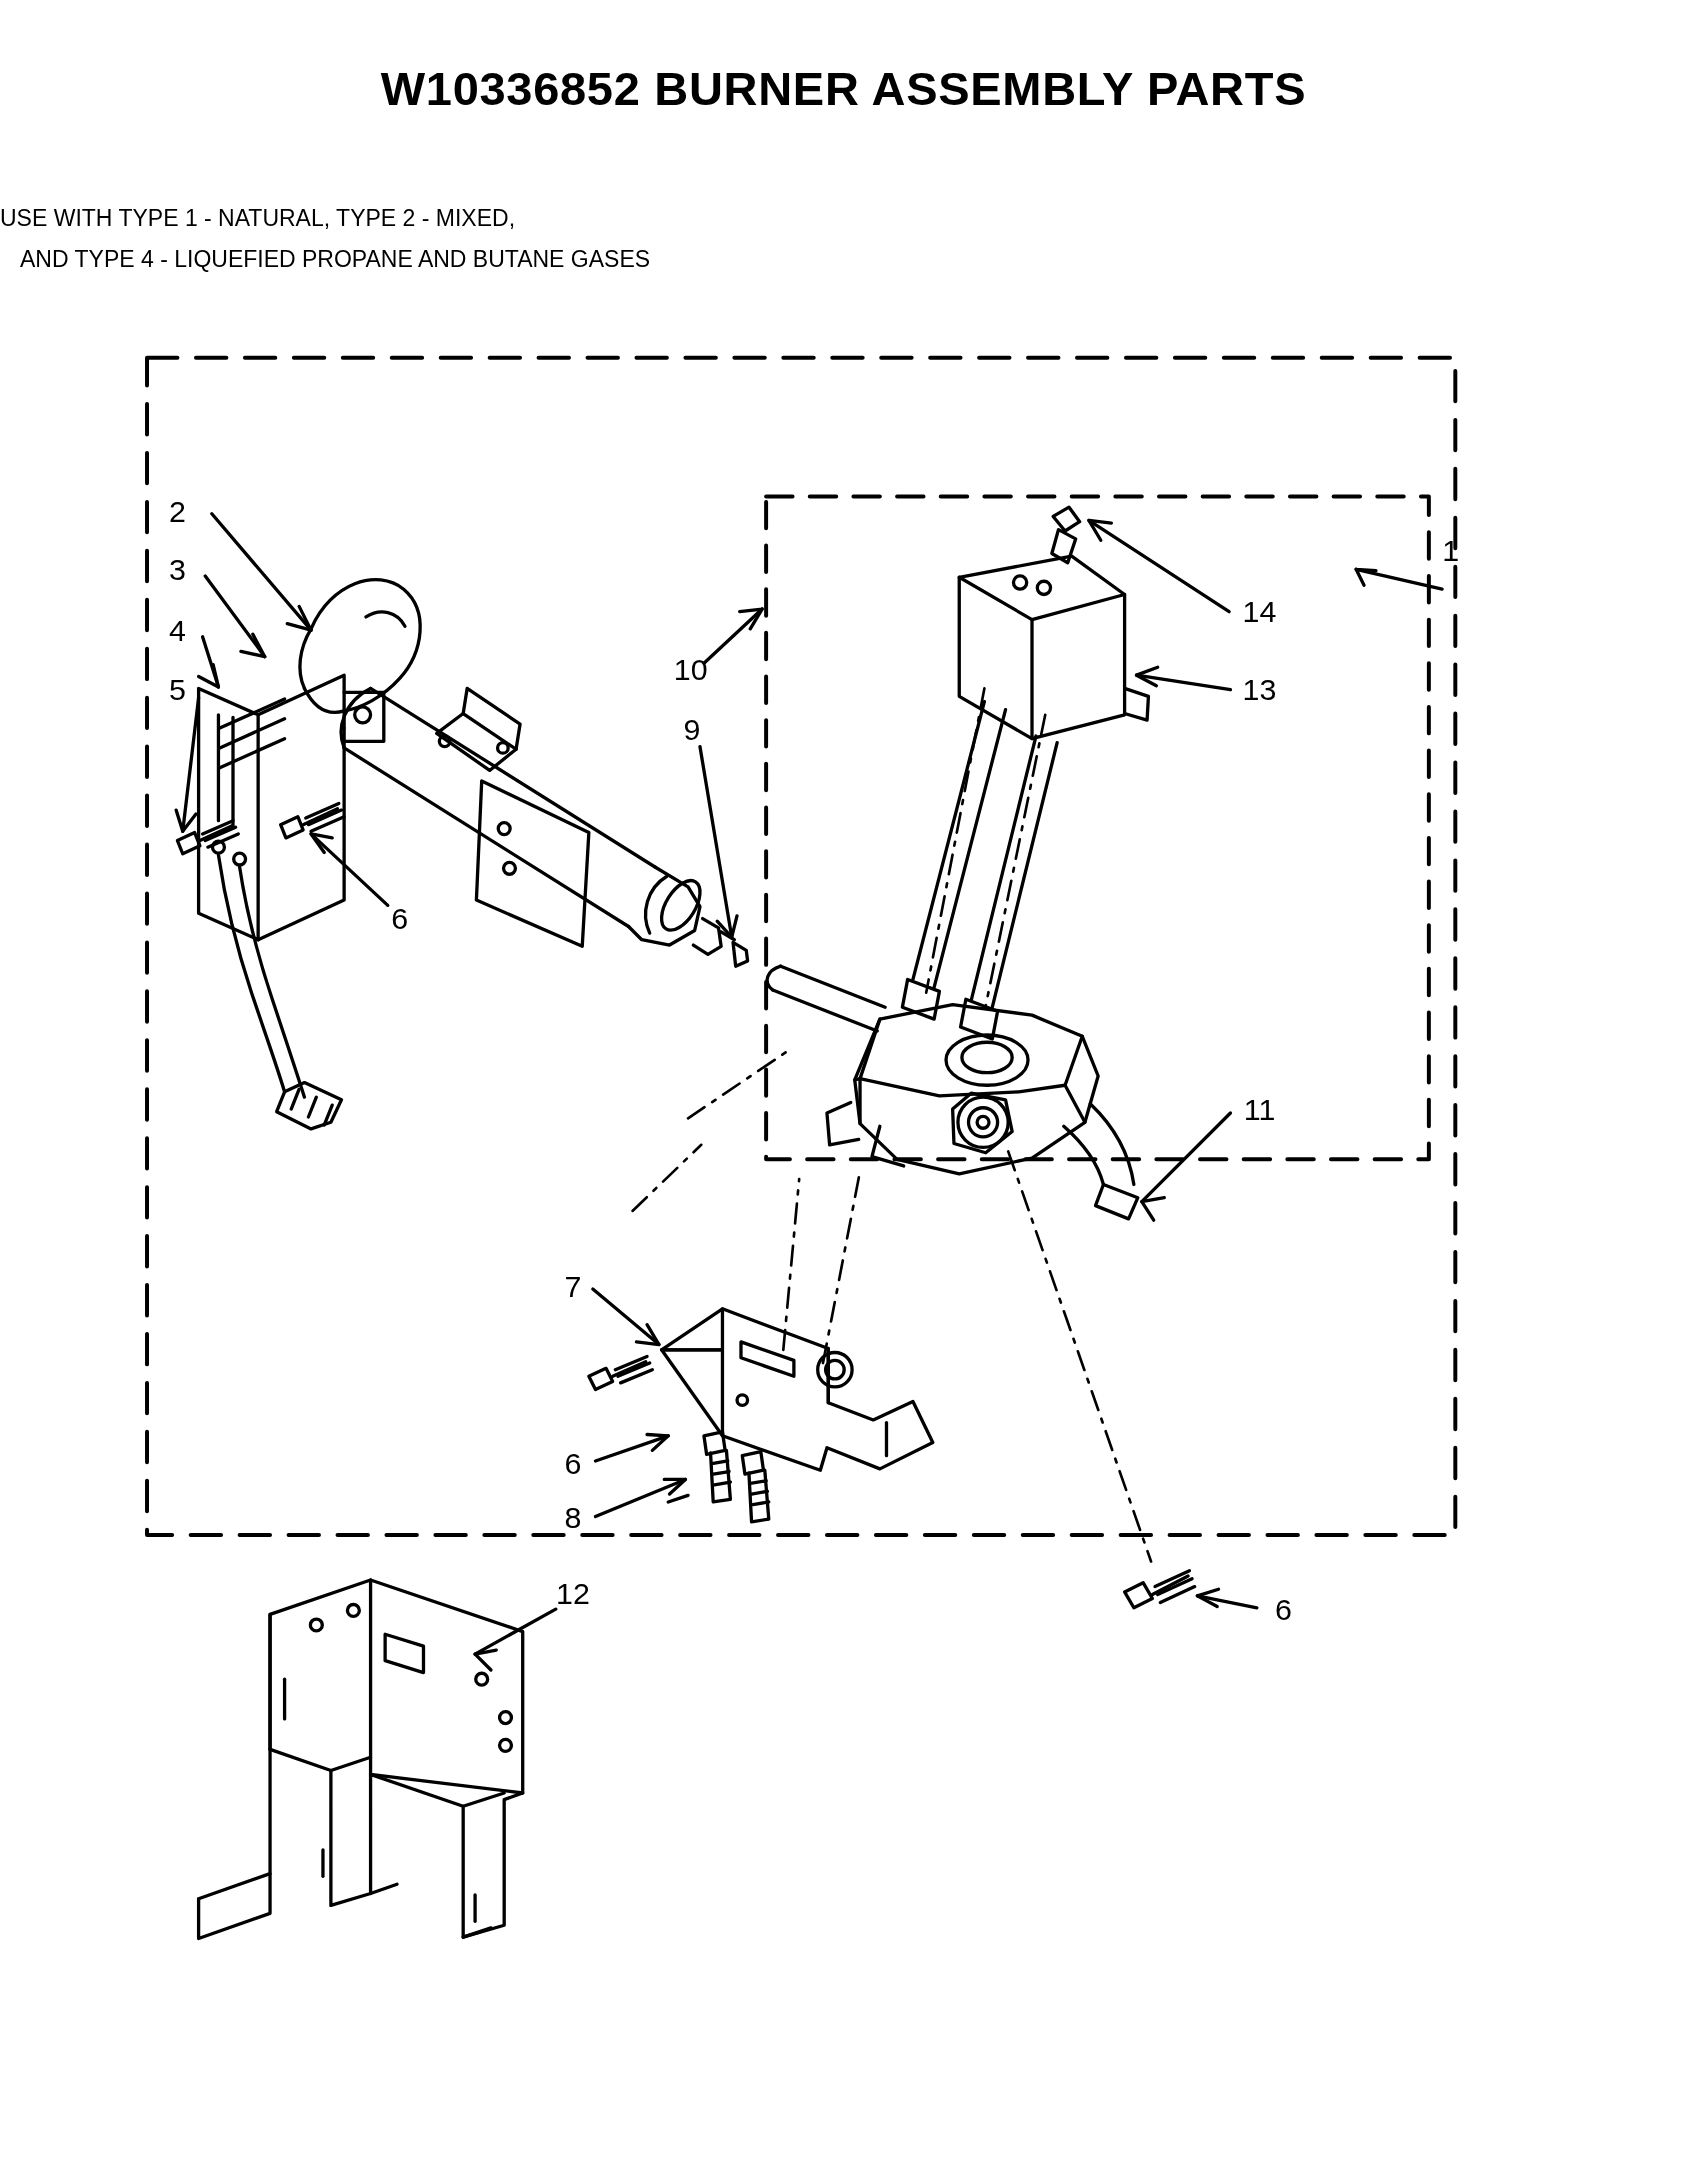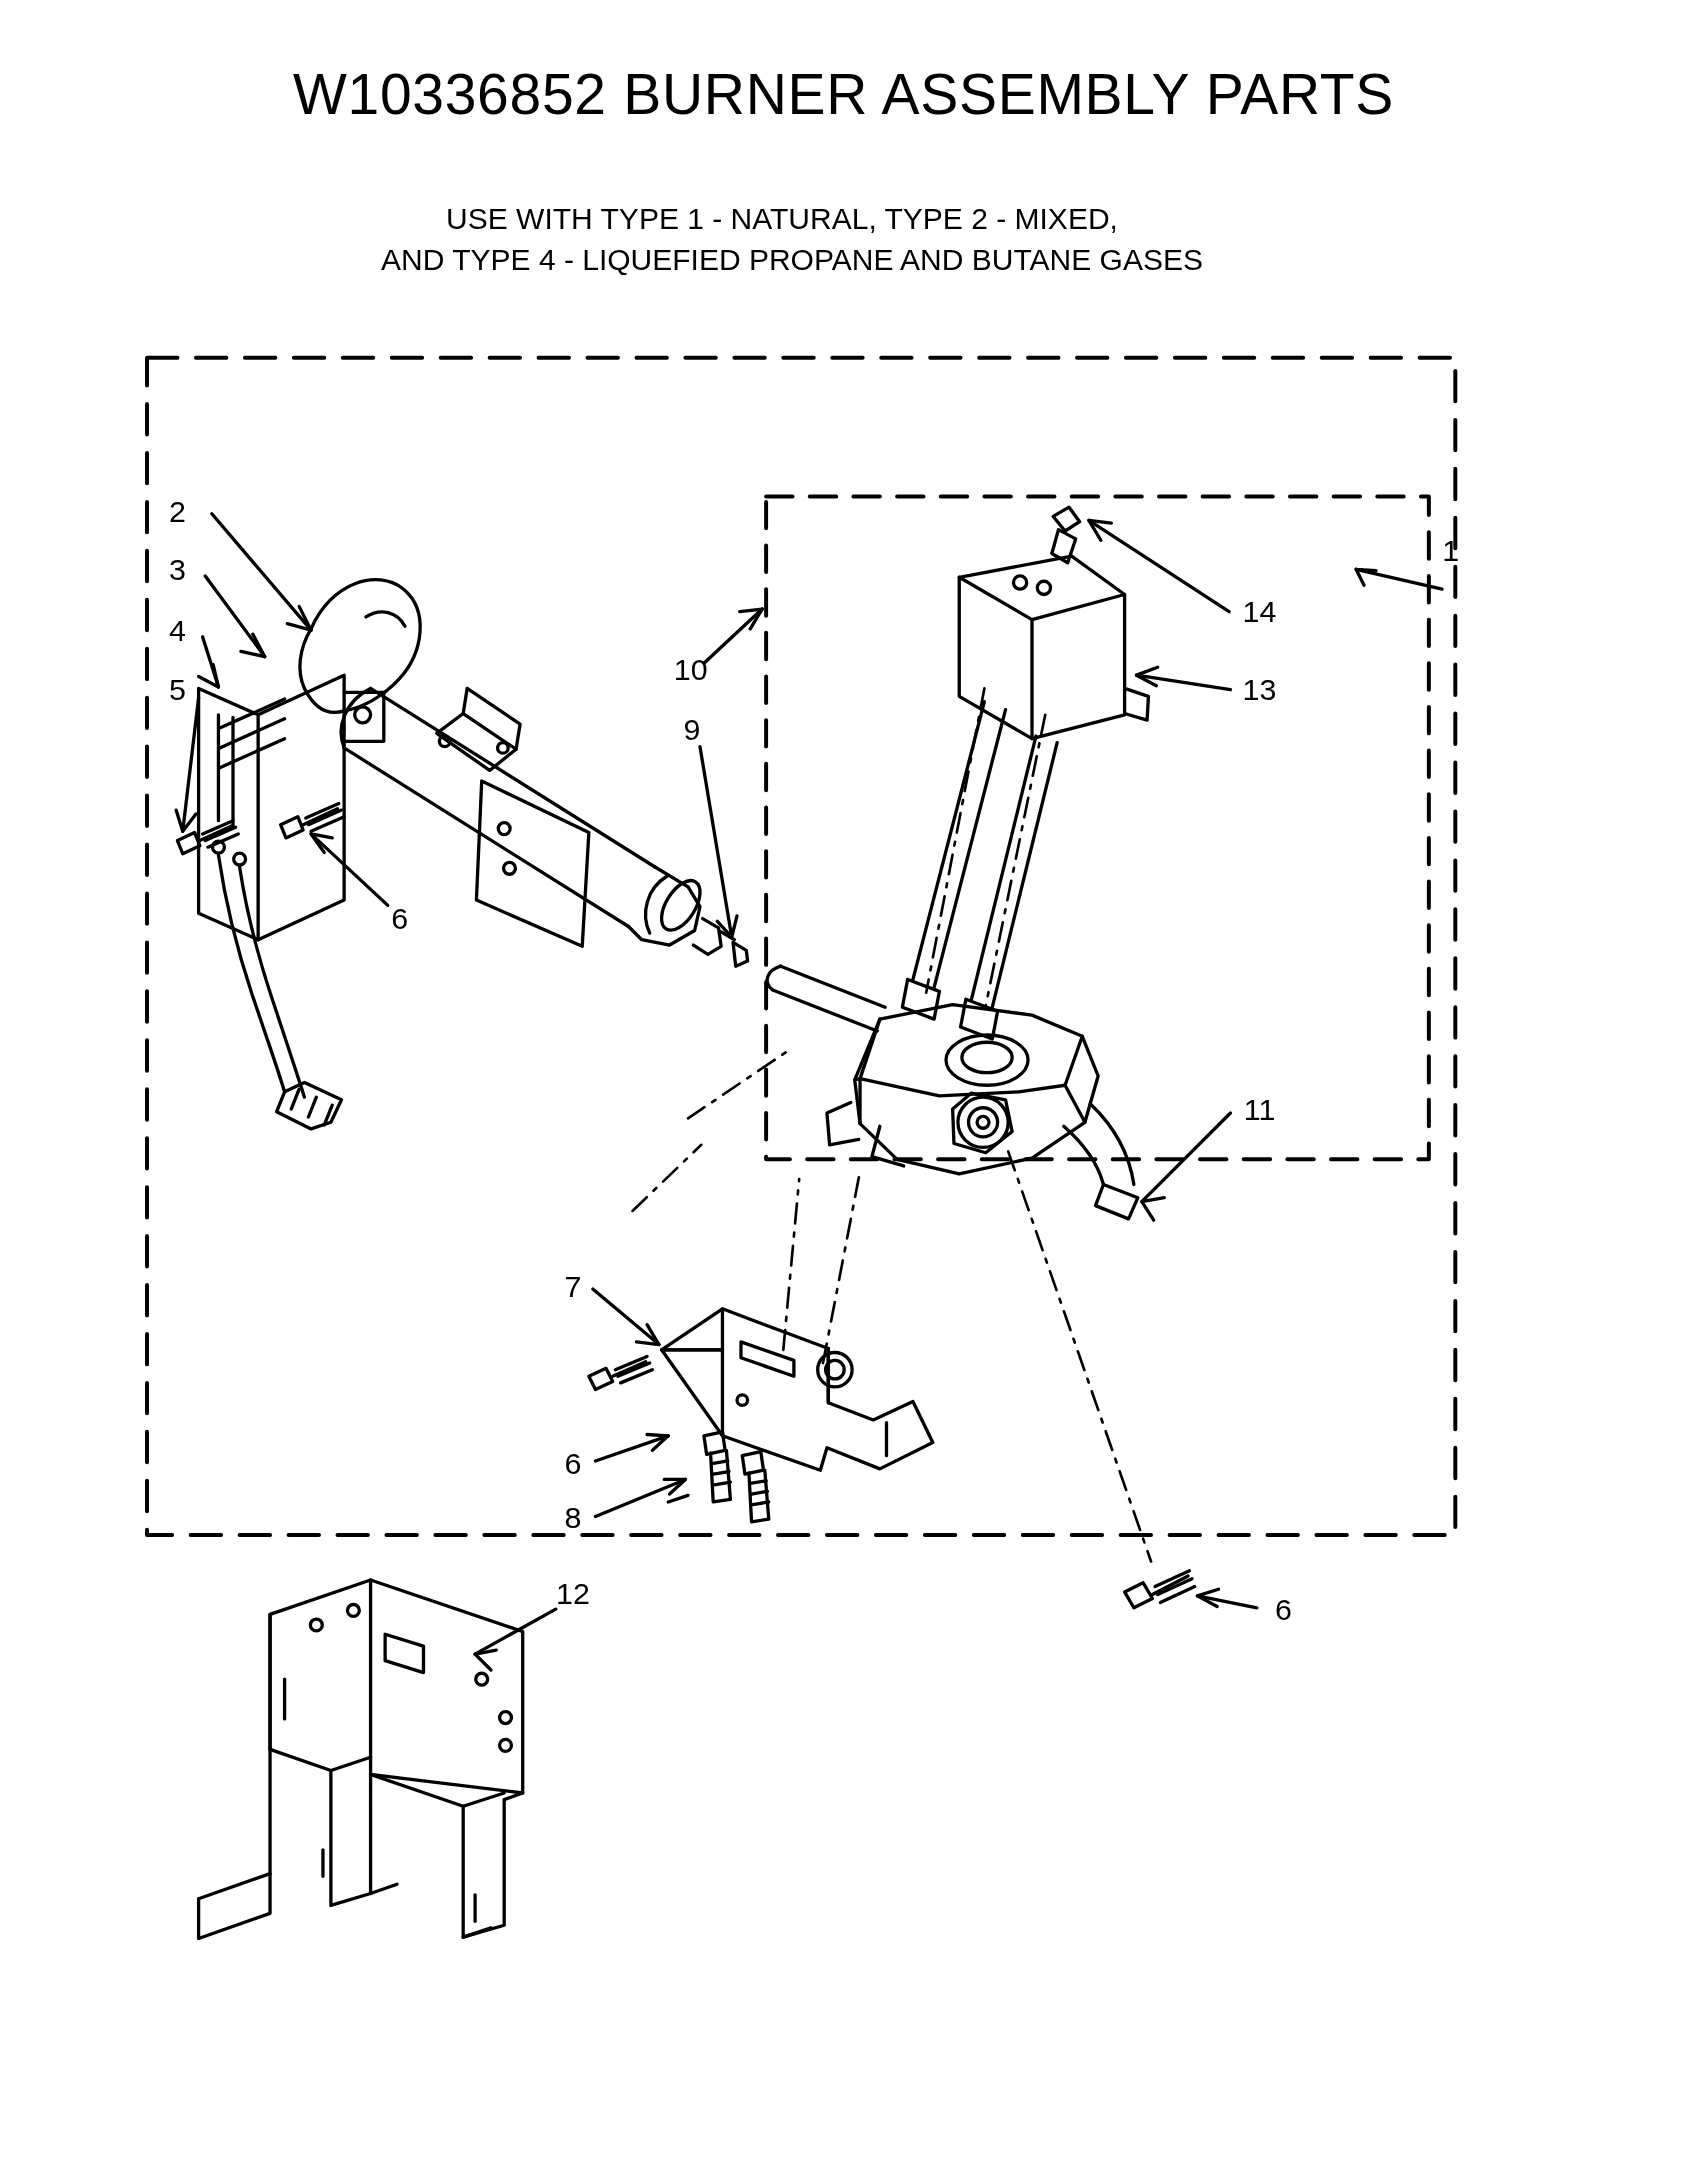--- a/index.html
+++ b/index.html
@@ -19,31 +19,31 @@
     position: relative;
     width: 1687px;
     height: 2183px;
   }
   .title {
     position: absolute;
     top: 61px;
     left: 0;
     width: 1687px;
     text-align: center;
-    font-size: 57px;
-    font-weight: normal;
+    font-size: 47px;
+    font-weight: bold;
     letter-spacing: 0.7px;
   }
   .subtitle {
     position: absolute;
     top: 198px;
     left: 0;
     width: 1564px;
-    text-align: center;
-    font-size: 30px;
+    text-align: left;
+    font-size: 23px;
     line-height: 41px;
     font-weight: normal;
   }
   .subtitle .line2 { display: block; margin-left: 20px; }
   .diagram-wrap {
     position: absolute;
     top: 318px;
     left: 0;
     width: 1687px;
     height: 1852px;

